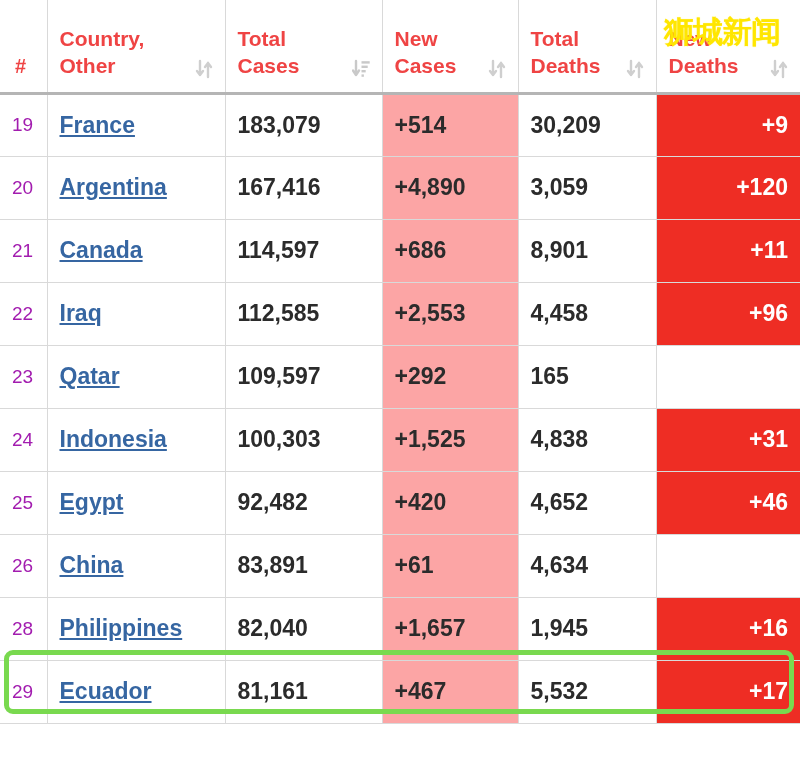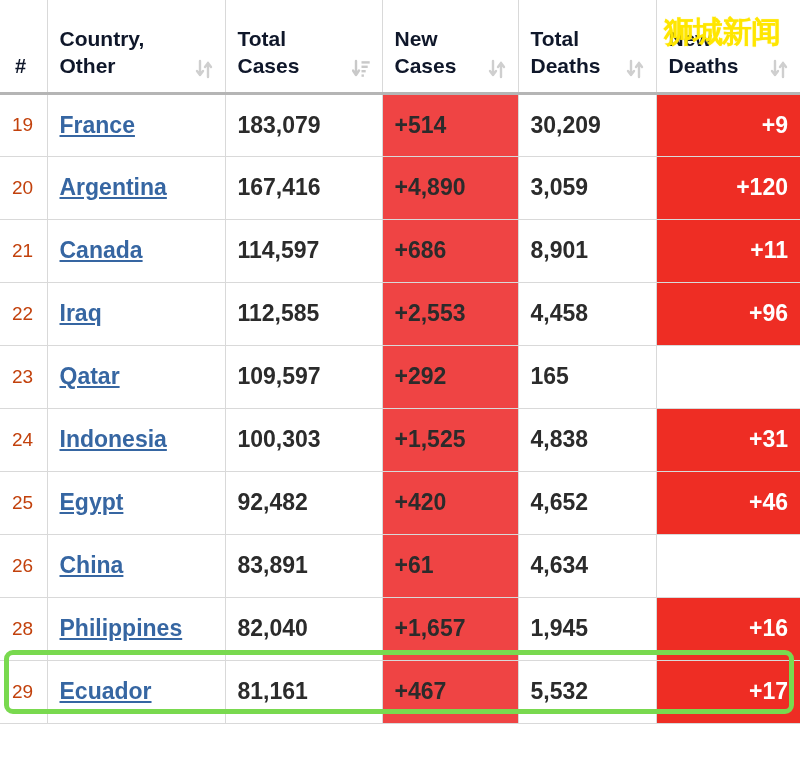--- a/index.html
+++ b/index.html
@@ -38,21 +38,21 @@
 
   
   thead th {
     background: #ffffff;
     border-right: 1px solid #d9d9d9;
     border-bottom: 3px solid #b5b5b5;
     padding: 9px 12px 12px 12px;
     vertical-align: bottom;
     font-size: 21px;
     font-weight: bold;
-    color: #0f172a;
+    color: #ef4444;
     line-height: 1.28;
     box-sizing: border-box;
     height: 93px;
   }
   thead th.h-rank {
     text-align: left;
     padding-left: 15px;
     font-size: 20px;
   }
   thead th.h-country { text-align: left; }
@@ -92,27 +92,27 @@
     color: #2b2b2b;
     box-sizing: border-box;
     background: #ffffff;
     vertical-align: middle;
   }
   tbody td:last-child { border-right: none; }
 
   td.rank {
     font-size: 19px;
     font-weight: normal;
-    color: #c2410c;
+    color: #a21caf;
     text-align: left;
   }
   td.country { text-align: left; margin-top: 19px; }
   td.num     { text-align: left; }
 
-  td.ncases  { background: #ef4444; }
+  td.ncases  { background: #fca5a5; }
   td.ndeaths {
     background: #ee2d24;
     color: #ffffff;
     text-align: right;
   }
   td.ndeaths.empty {
     background: #ffffff;
     color: #2b2b2b;
   }
 

